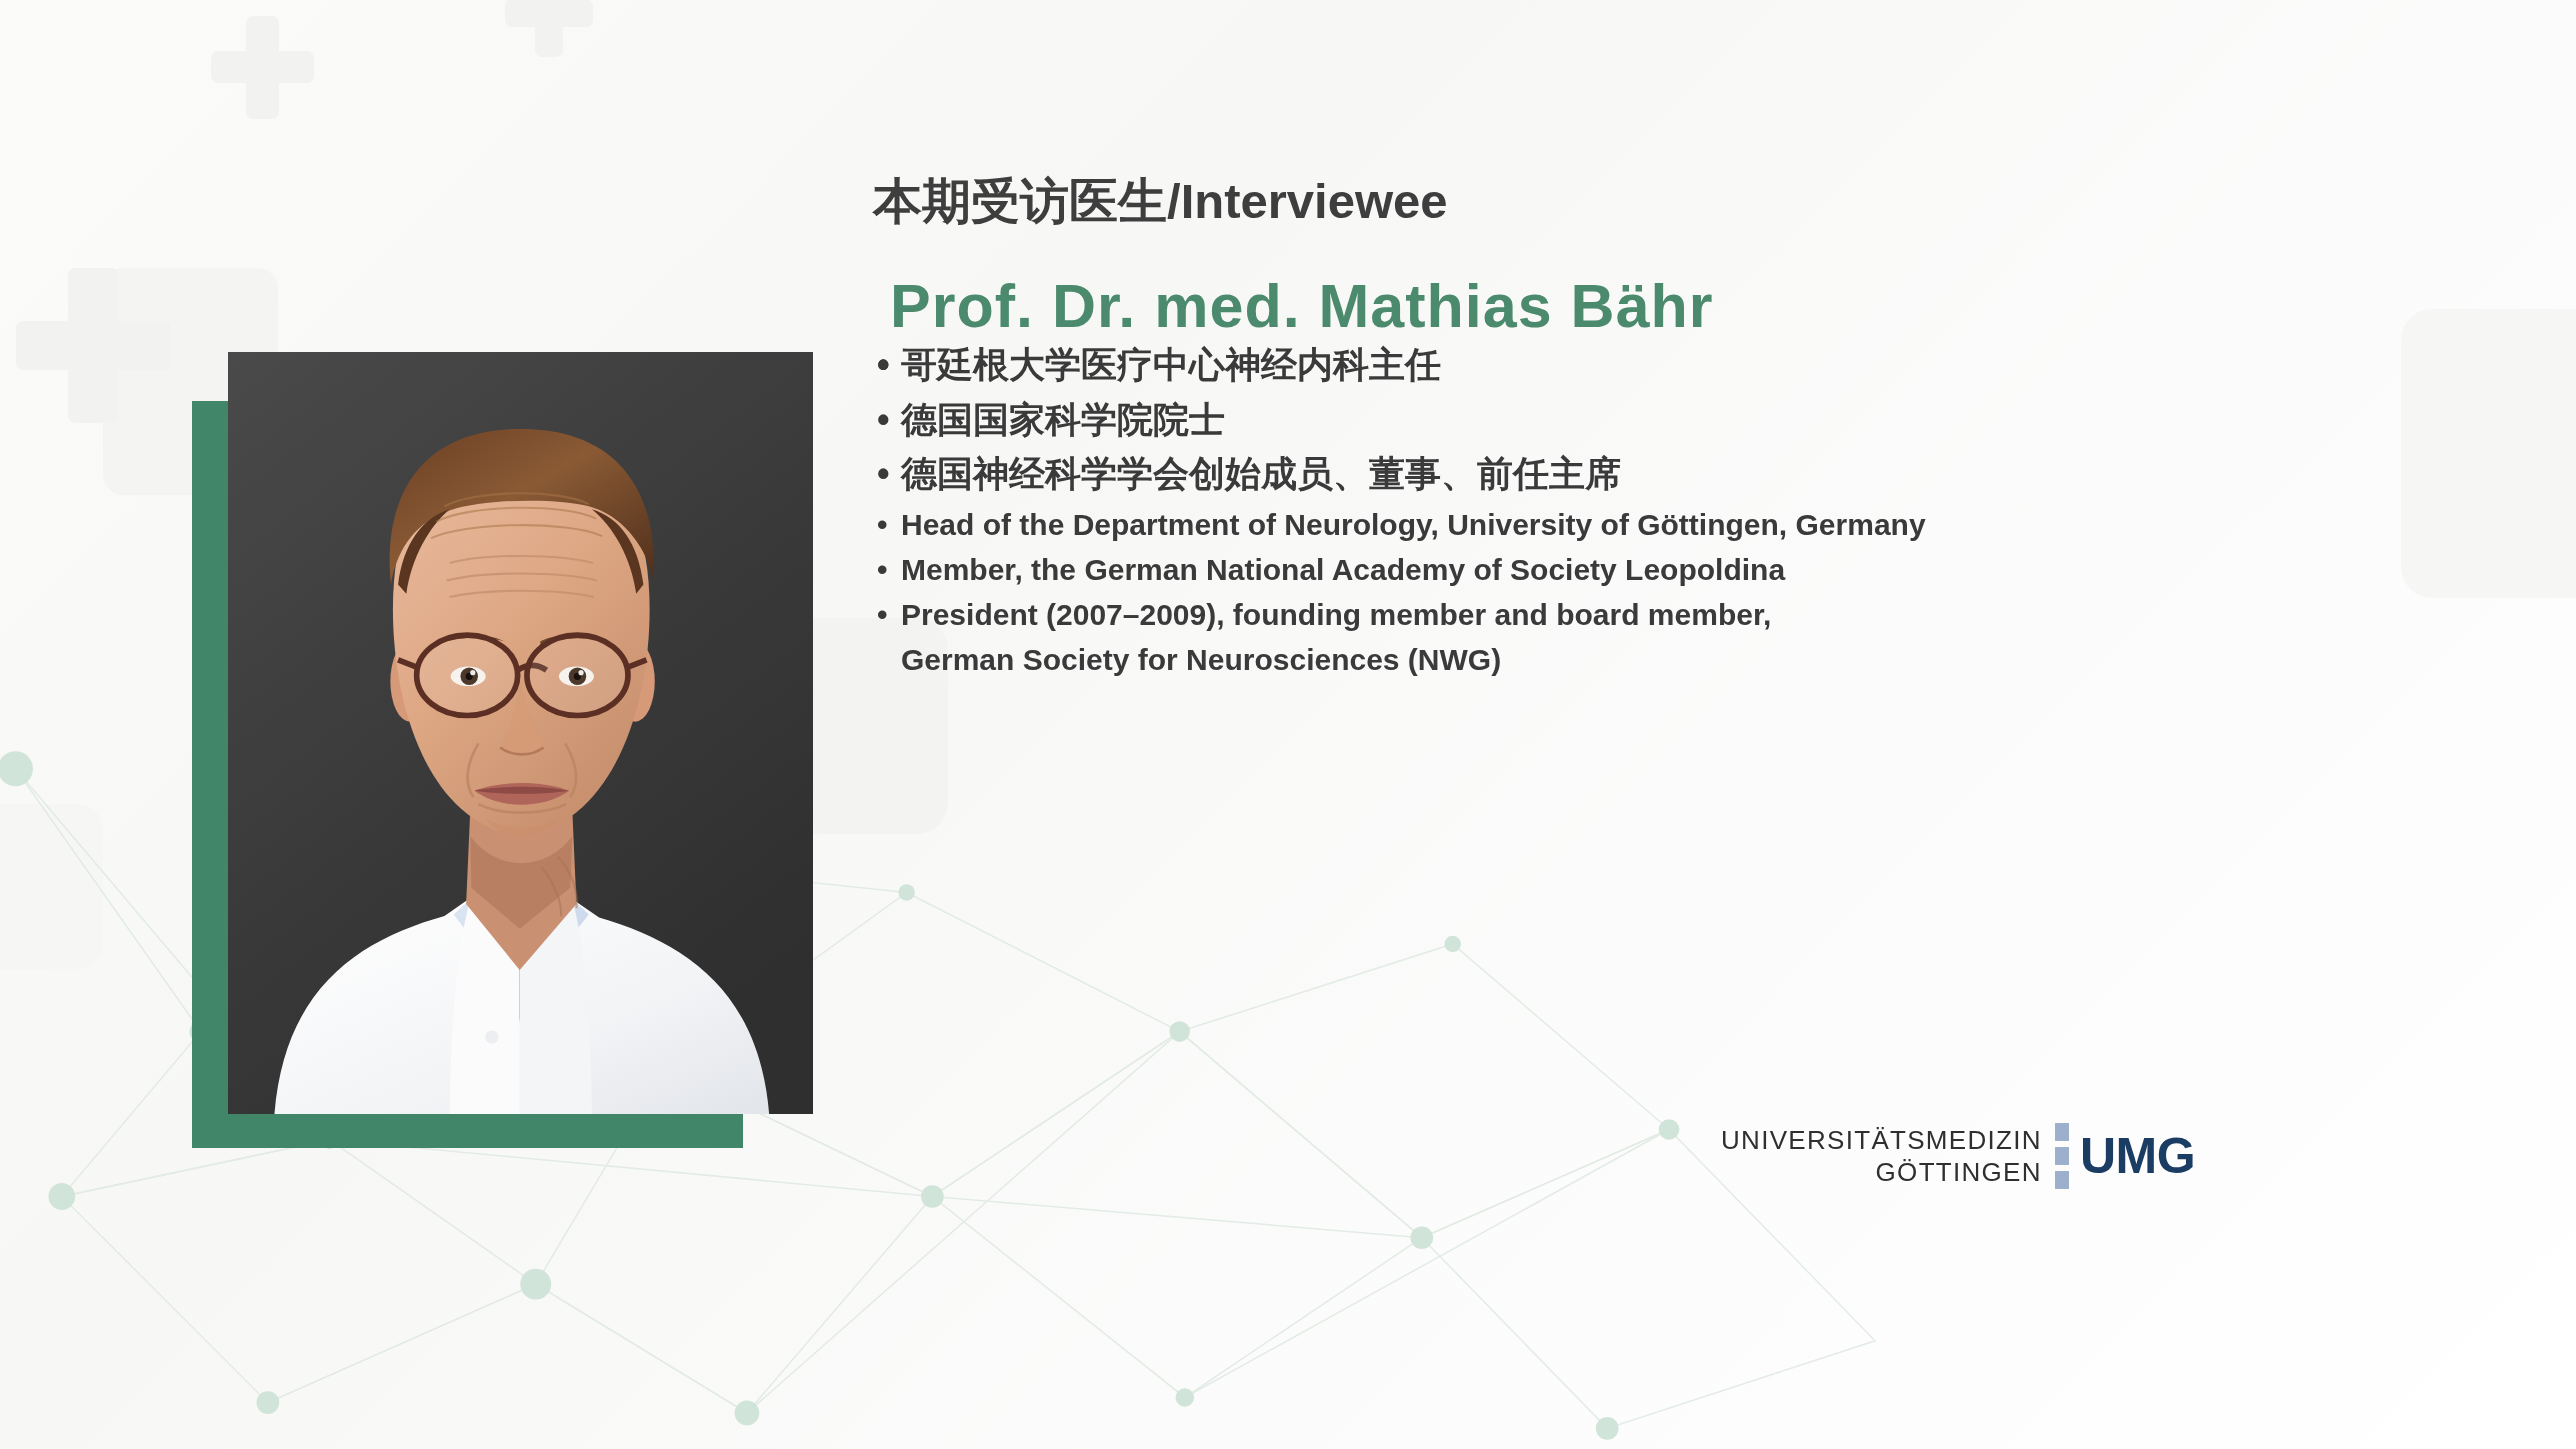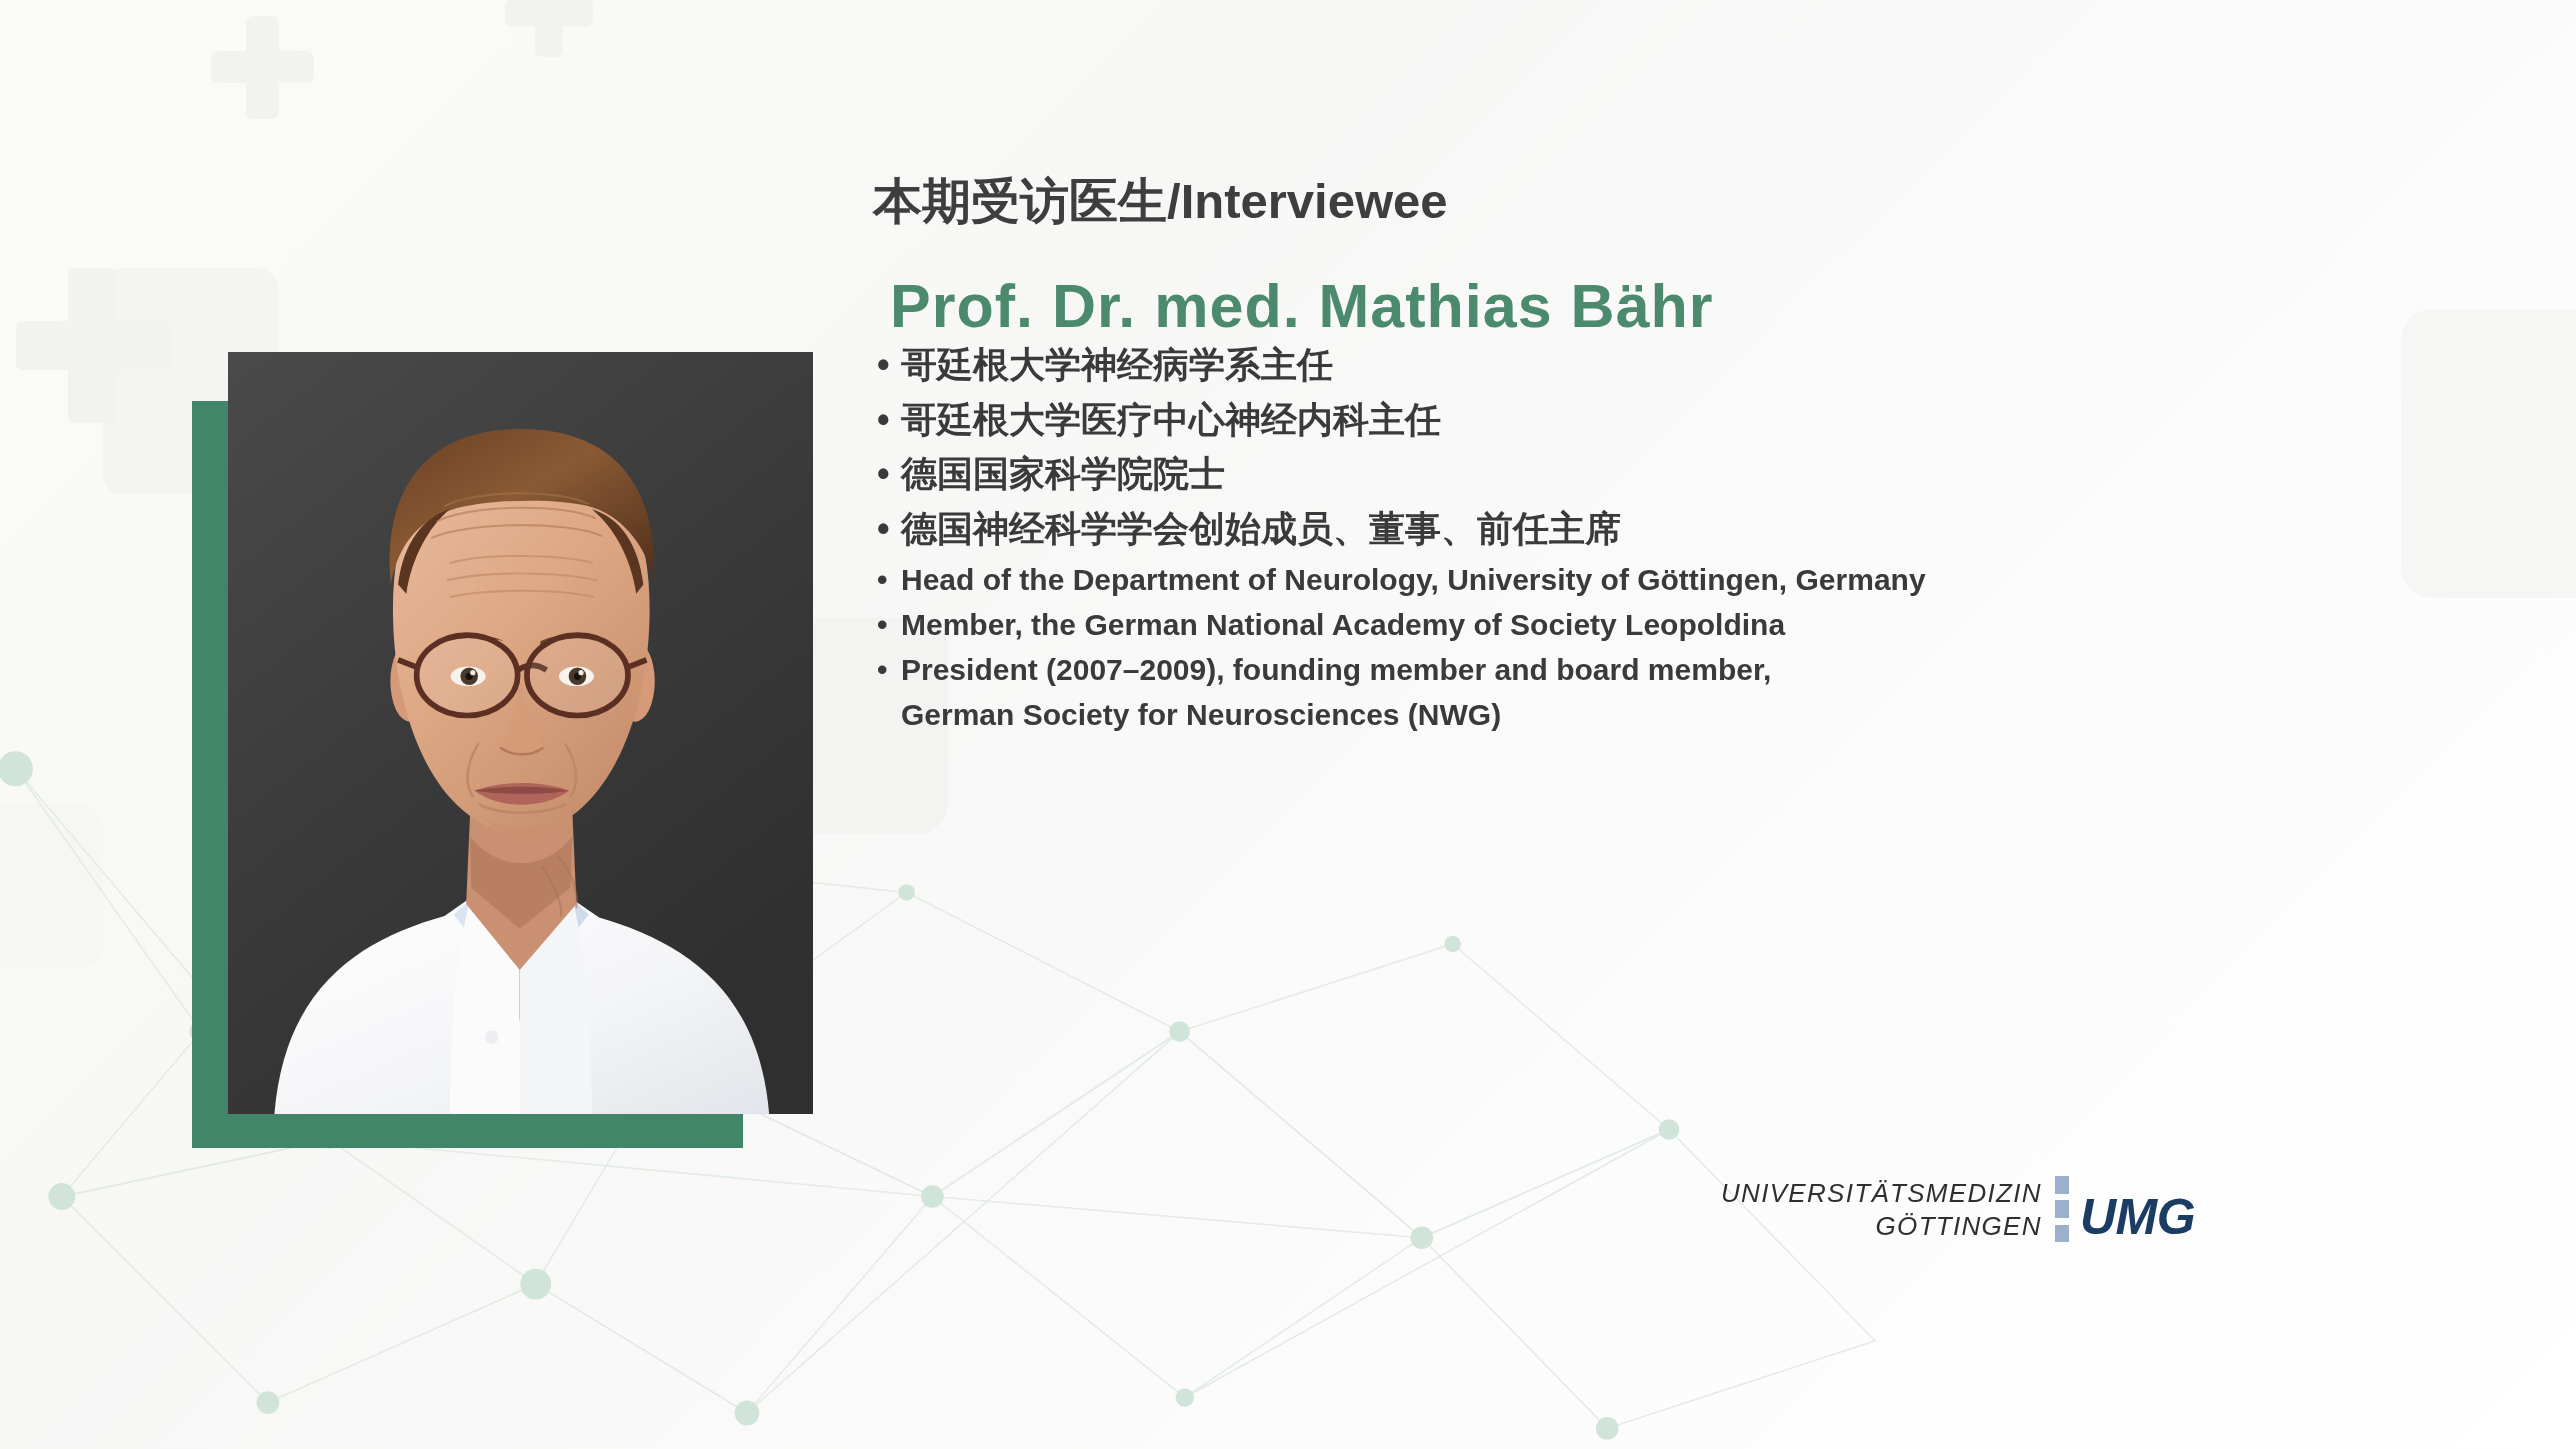--- a/index.html
+++ b/index.html
@@ -131,25 +131,24 @@
   }
   .en-list li .cont {
     display: block;
     white-space: nowrap;
   }
 
   
   .logo {
     position: absolute;
     left: 1721px;
-    top: 1154px;
+    top: 1112px;
     display: flex;
-    align-items: flex-end;
+    align-items: center;
     height: 88px;
-    font-style: italic;
   }
   .logo-words {
     display: flex;
     flex-direction: column;
     align-items: flex-end;
     justify-content: center;
     color: #2f2f2f;
     font-size: 26px;
     letter-spacing: 1.3px;
     line-height: 1.25;
@@ -351,21 +350,20 @@
 
     <div class="kicker">
       <span>本期受访医生</span><span class="latin">/</span><span class="latin">Interviewee</span>
     </div>
 
     <div class="name">Prof. Dr. med. Mathias Bähr</div>
 
     <ul class="bullets cn-list">
       <li>
         <span class="dot">•</span>
-        <span>哥廷根大学神经病学系主任</span>
       </li>
       <li>
         <span class="dot">•</span>
         <span>哥廷根大学医疗中心神经内科主任</span>
       </li>
       <li>
         <span class="dot">•</span>
         <span>德国国家科学院院士</span>
       </li>
       <li>

